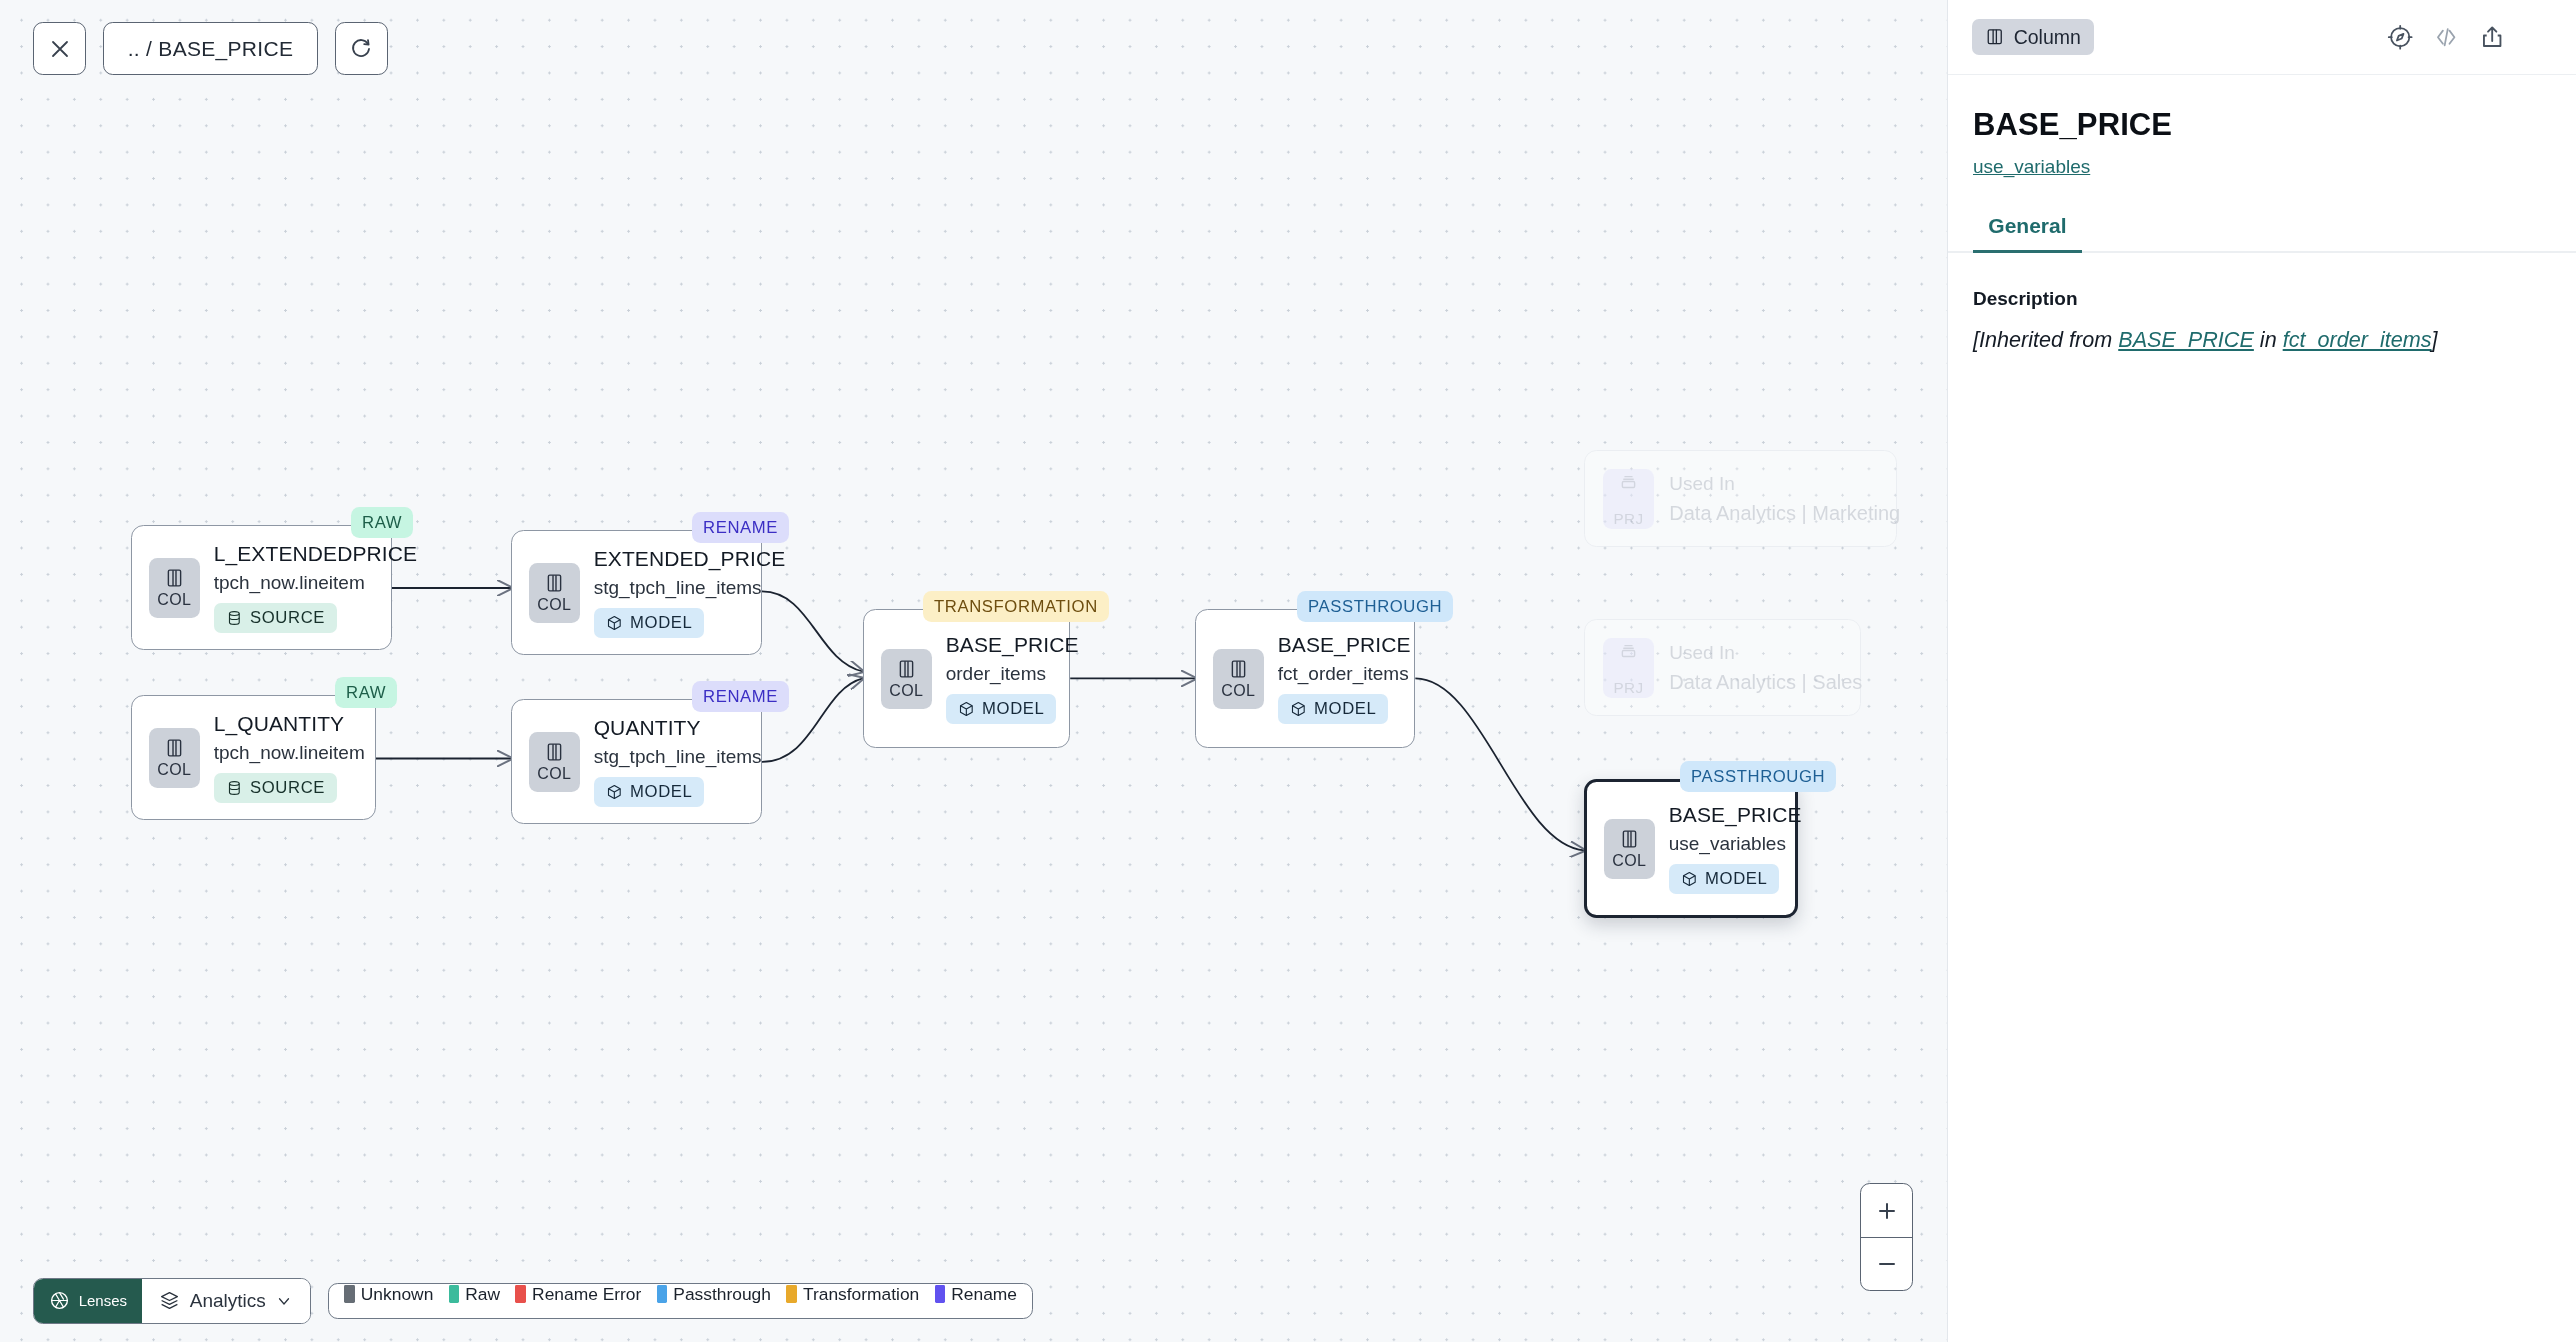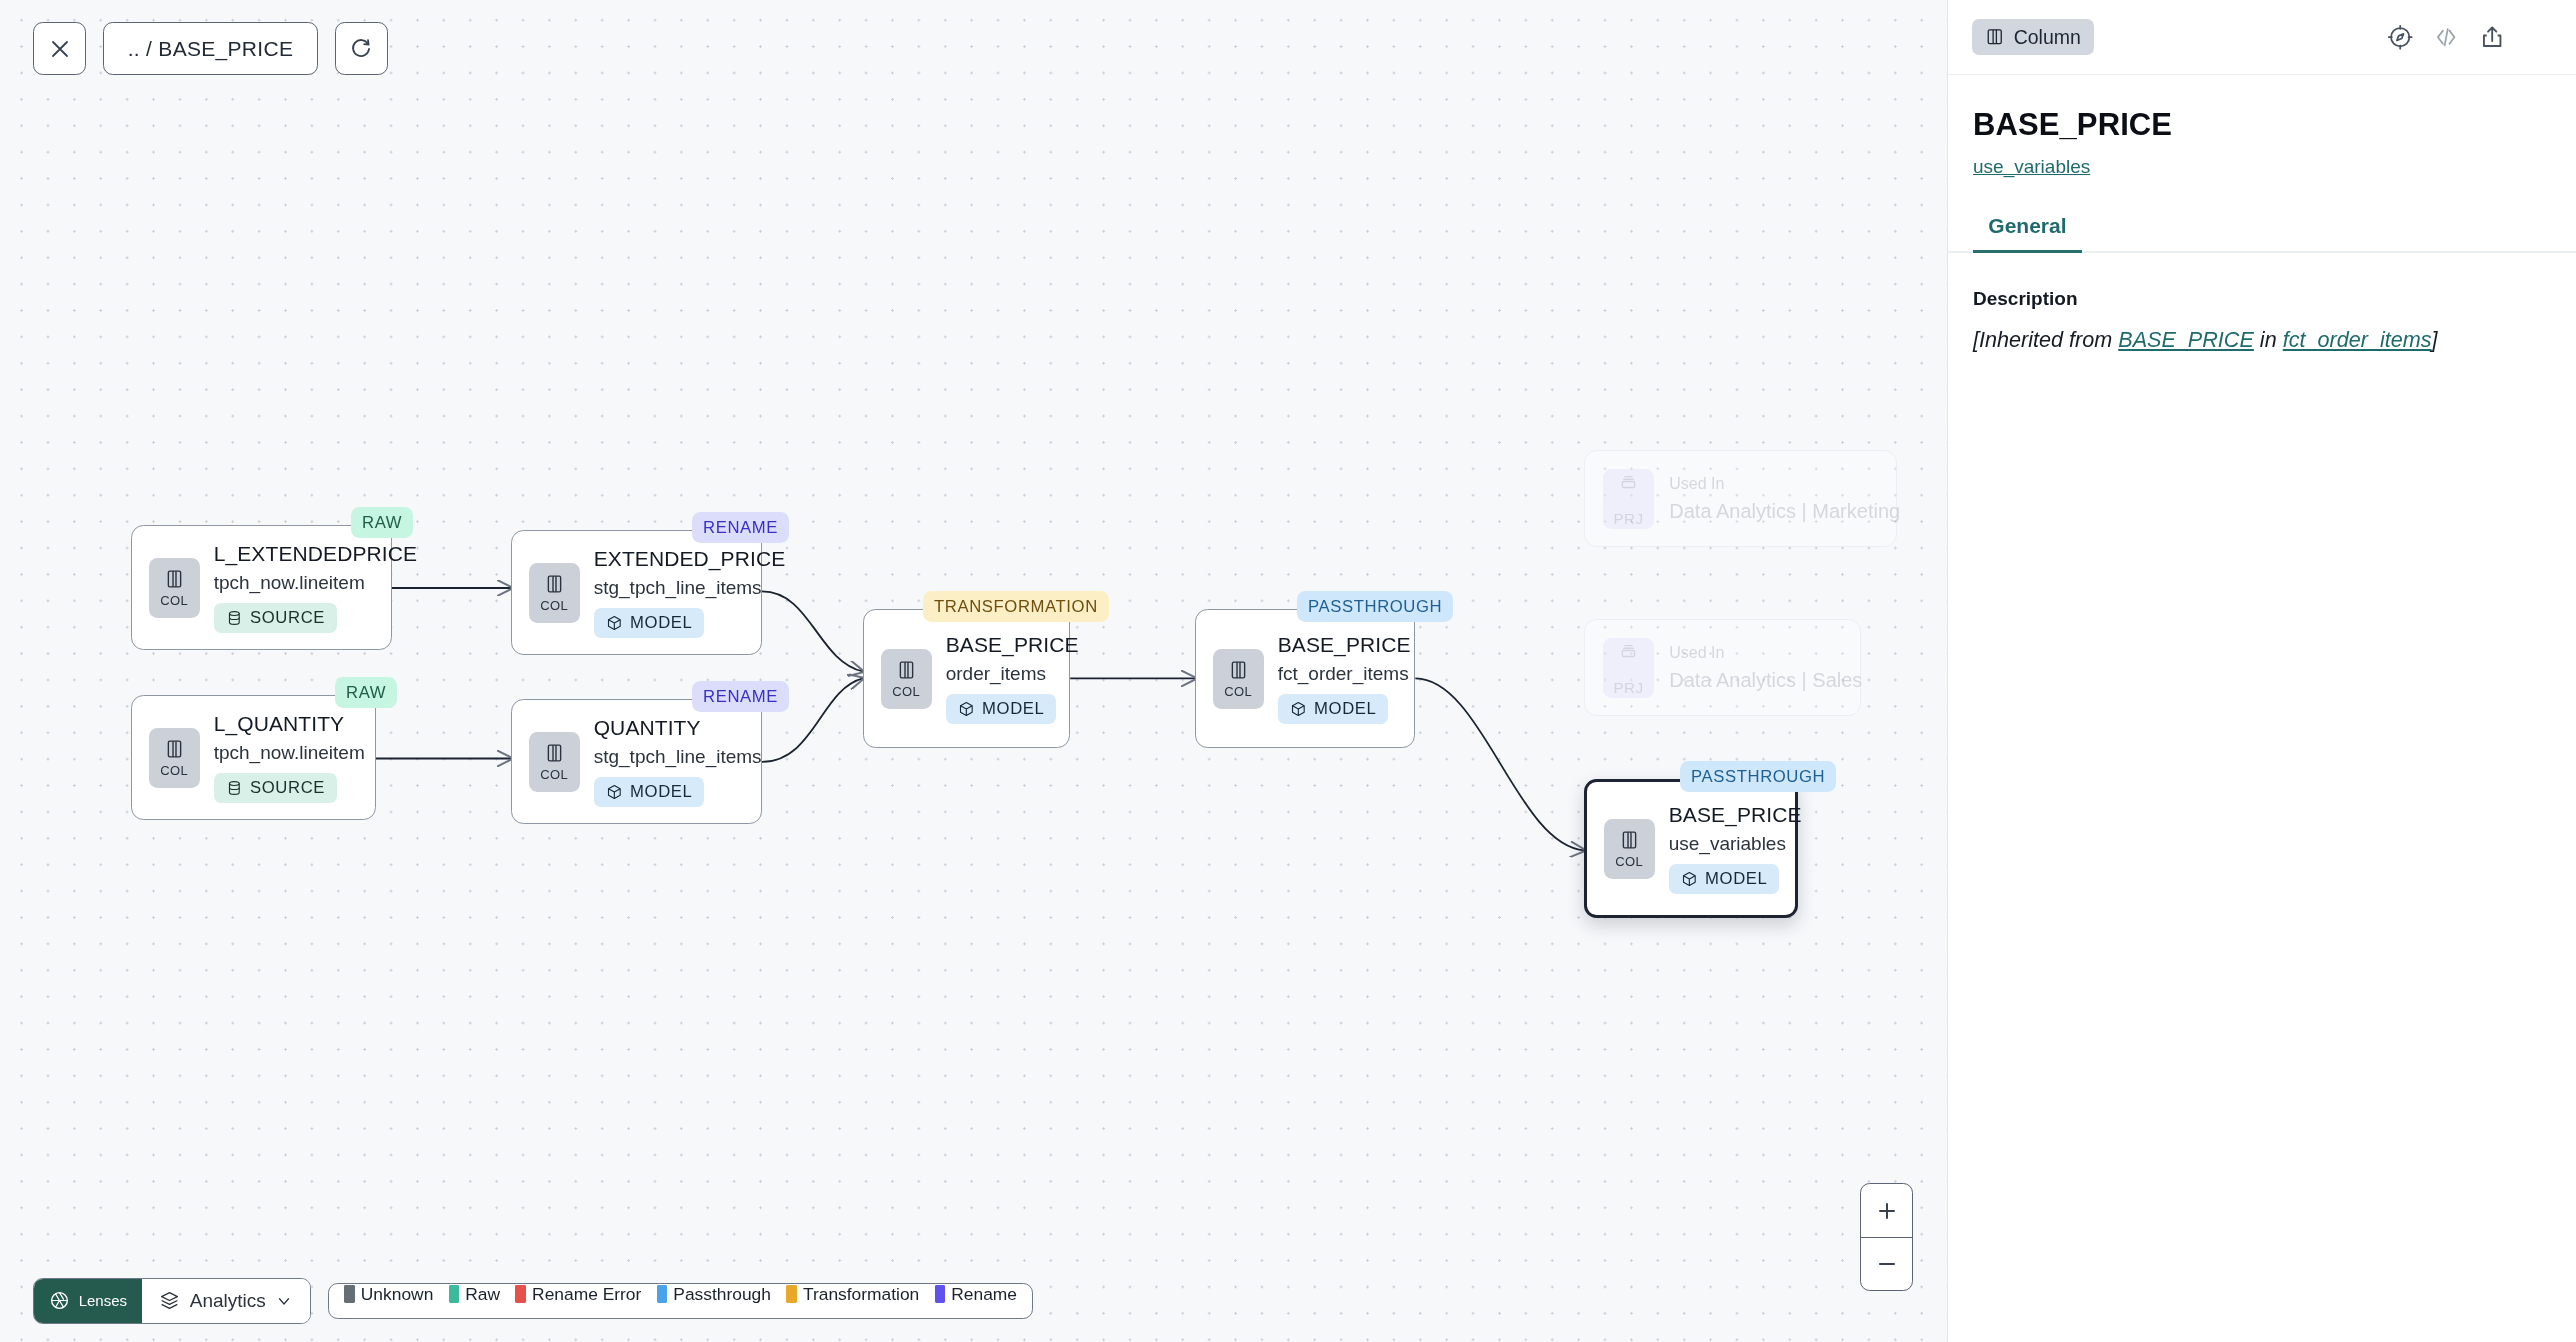--- a/index.html
+++ b/index.html
@@ -53,21 +53,21 @@
     z-index: 25;
   }
   .node .col-badge {
     width: 51px; height: 60px;
     background: #ccd1d9;
     border-radius: 8.4px;
     display: flex; flex-direction: column; align-items: center; justify-content: center;
     gap: 1.4px; flex: none;
     margin-right: 14px;
   }
-  .node .col-badge .cb-label { font-size: 13px; color: #2a3240; letter-spacing: 0.3px; }
+  .node .col-badge .cb-label { font-size: 16px; color: #2a3240; letter-spacing: 0.3px; }
   .node .body { display: flex; flex-direction: column; gap: 6.3px; }
   .node .n-title { font-size: 21px; color: #131a24; white-space: nowrap; letter-spacing: 0.1px; }
   .node .n-sub { font-size: 19px; color: #2b333e; white-space: nowrap; }
   .chip {
     display: inline-flex; align-items: center; gap: 7.7px;
     padding: 4.9px 12px; border-radius: 7px;
     font-size: 16.7px; letter-spacing: 0.6px; width: fit-content; margin-top: 2.8px;
   }
   .chip.source { background: #d9f0e8; color: #17312b; }
   .chip.model  { background: #d6eaf9; color: #16293a; }
@@ -93,21 +93,21 @@
     display: flex; align-items: center; padding: 0 18px;
     opacity: .55; z-index: 15;
   }
   .ghost .prj-badge {
     width: 51px; height: 60px; background: #e8e9fb; border-radius: 8.4px;
     display: flex; flex-direction: column; align-items: center; justify-content: center;
     gap: 1.4px; flex: none; margin-right: 15.3px; color: #b6bac9;
   }
   .ghost .prj-badge .cb-label { font-size: 15.3px; color: #b6bac9; letter-spacing: 0.3px; margin-top: 16px; }
   .ghost .g-body { display: flex; flex-direction: column; gap: 7px; }
-  .ghost .g-top { font-size: 16px; color: #b9bec7; }
+  .ghost .g-top { font-size: 19px; color: #b9bec7; }
   .ghost .g-bot { font-size: 20px; color: #b9bec7; white-space: nowrap; }
 
   #edges { position: absolute; inset: 0; z-index: 10; pointer-events: none; }
 
   
   #zoomctl {
     position: absolute; right: 34px; bottom: 52px;
     width: 53px;
     background: #ffffff; border: 1.5px solid #5a6472; border-radius: 9.7px;
     overflow: hidden; z-index: 40;

